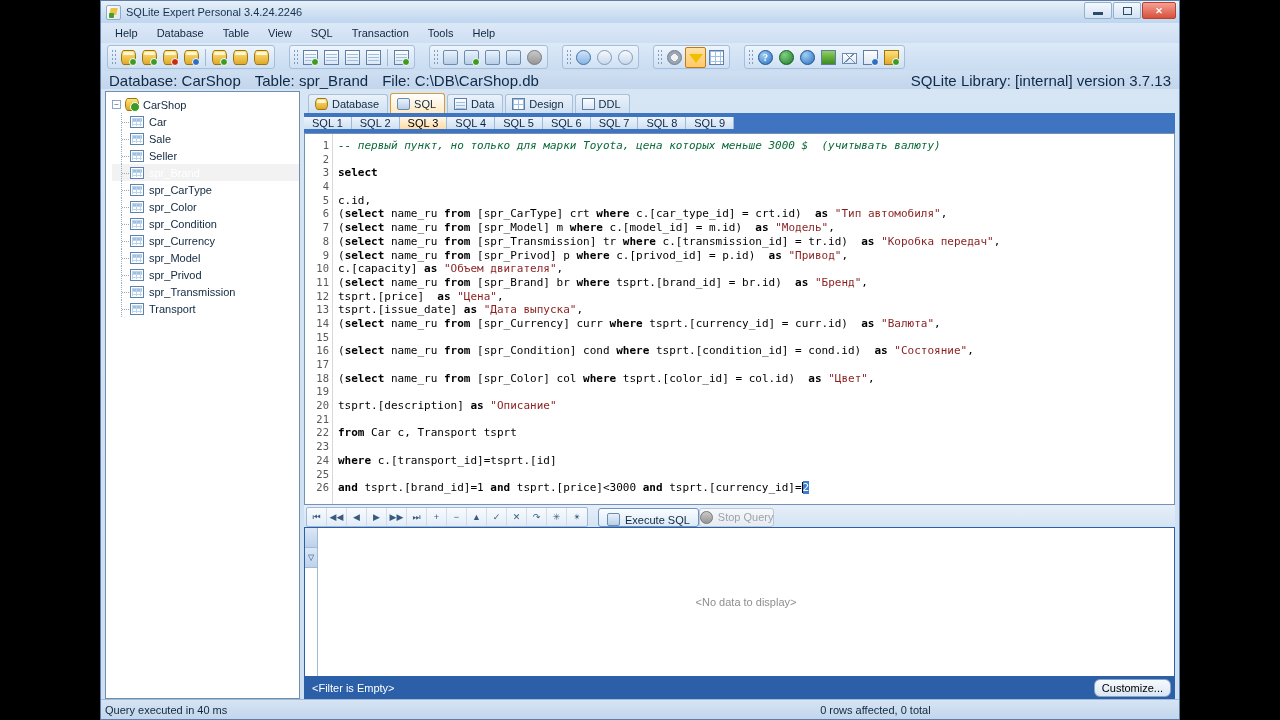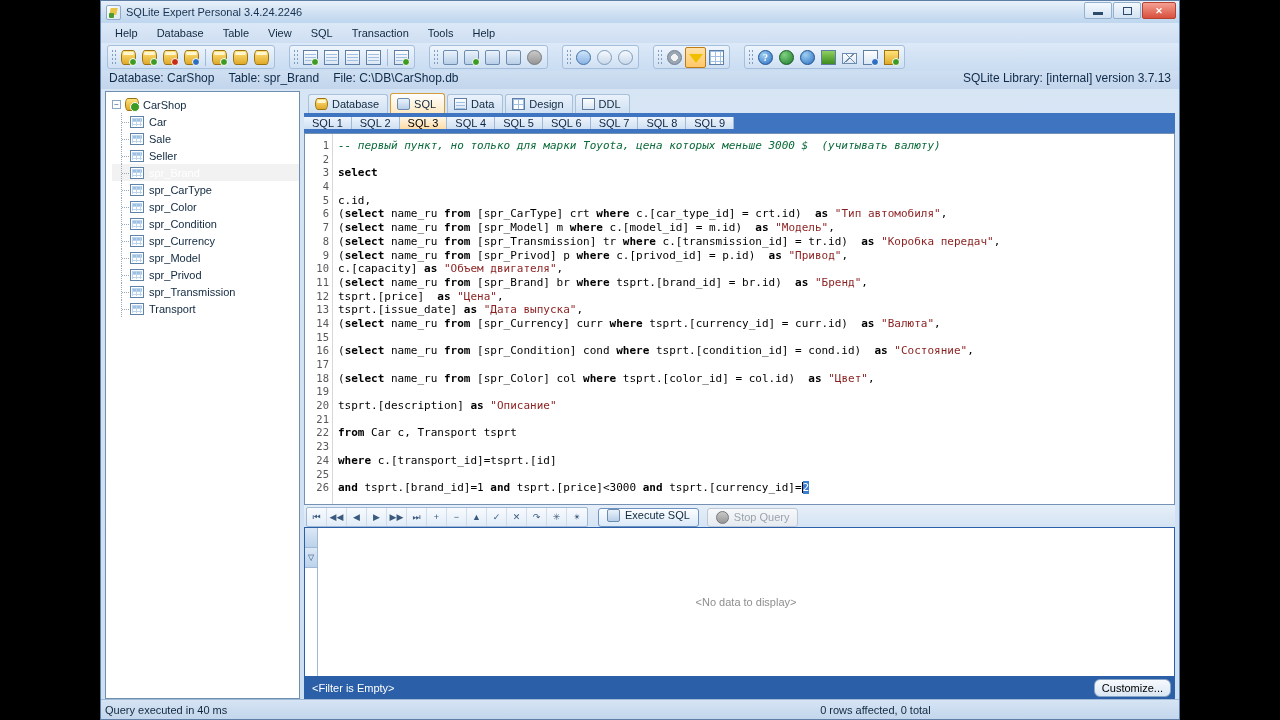--- a/index.html
+++ b/index.html
@@ -112,22 +112,22 @@
   .ico-brush{ background:linear-gradient(#ffe27a,#e0a92a); border:1px solid #9a7412;}
   .ico-grid2{ background:#fff; border:1px solid #5e7ea6;
     background-image:linear-gradient(#9fc0e2 1px,transparent 1px),
                      linear-gradient(90deg,#9fc0e2 1px,transparent 1px);
     background-size:5px 5px;}
   .ico-gear{ border-radius:50%; background:radial-gradient(circle,#f2f2f2 36%, #9aa6b4 38%);
     border:1px solid #6f7c8c;}
 
   
   .infobar{
-    height:18px;flex:0 0 18px; display:flex;align-items:flex-start;
-    padding:0 8px; font-size:12px; color:#0e2a47;
+    height:18px;flex:0 0 18px; display:flex;align-items:flex-end;
+    padding:0 8px; font-size:15px; color:#0e2a47;
     background:linear-gradient(#cfdff2,#c2d5ec);
   }
   .infobar .right{ margin-left:auto; }
 
   
   .main{ flex:1 1 auto; display:flex; padding:2px 4px 0 4px; gap:4px; min-height:0; }
 
   
   .treepanel{
     width:195px; flex:0 0 195px; background:#fff;
@@ -194,24 +194,24 @@
      vertical-align:-2px; }
 
   
   .navbar{ height:22px;flex:0 0 22px; display:flex;align-items:center; gap:0;
      padding:2px 0 0 2px; background:linear-gradient(#e6eff9,#d4e3f3); }
   .navgrp{ display:flex; border:1px solid #9fb9d6; border-radius:2px; overflow:hidden;
      background:linear-gradient(#f8fbfe,#e2ecf7); }
   .nbtn{ width:20px;height:18px;display:flex;align-items:center;justify-content:center;
      font-size:9px;color:#3a5a7d; border-right:1px solid #cfdcea; }
   .nbtn:last-child{border-right:none;}
-  .exec{ margin-left:10px; display:flex;align-items:flex-start;gap:5px; height:19px; padding:0 8px;
+  .exec{ margin-left:10px; display:flex;align-items:flex-end;gap:5px; height:19px; padding:0 8px;
      border:1px solid #6e93c0; border-radius:3px;
      background:linear-gradient(#fbfdff,#dbe9f8); font-size:11px; color:#10283f; }
-  .stopq{ margin-left:8px; display:flex;align-items:center;gap:5px;height:19px;padding:0 8px;
+  .stopq{ display:flex;align-items:center;gap:5px;height:19px;padding:0 0;
      border:1px solid #bcc8d6; border-radius:3px; background:linear-gradient(#f6f8fa,#e6ebf1);
      font-size:11px; color:#9aa3ad; }
 
   
   .results{ flex:0 0 150px; border:1px solid #2b5fa8; background:#fff;
      display:flex; position:relative; }
   .res-ind{ width:13px; flex:0 0 13px; background:#fff; border-right:1px solid #9fb9d6;
      padding-top:0; }
   .res-ind .cell{ height:20px; border-bottom:1px solid #9fb9d6;
      background:linear-gradient(#dce8f6,#bcd2ea); display:flex;align-items:center;justify-content:center;}

